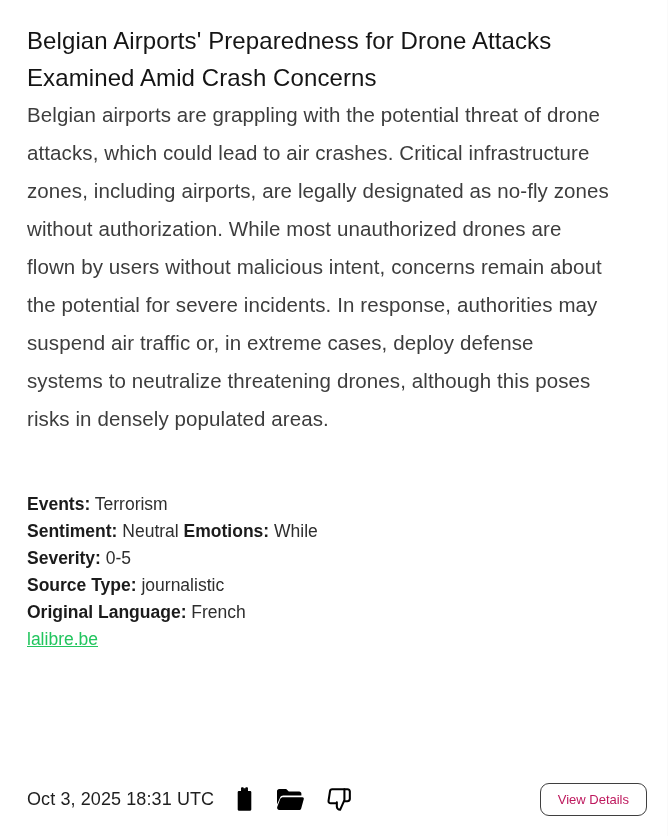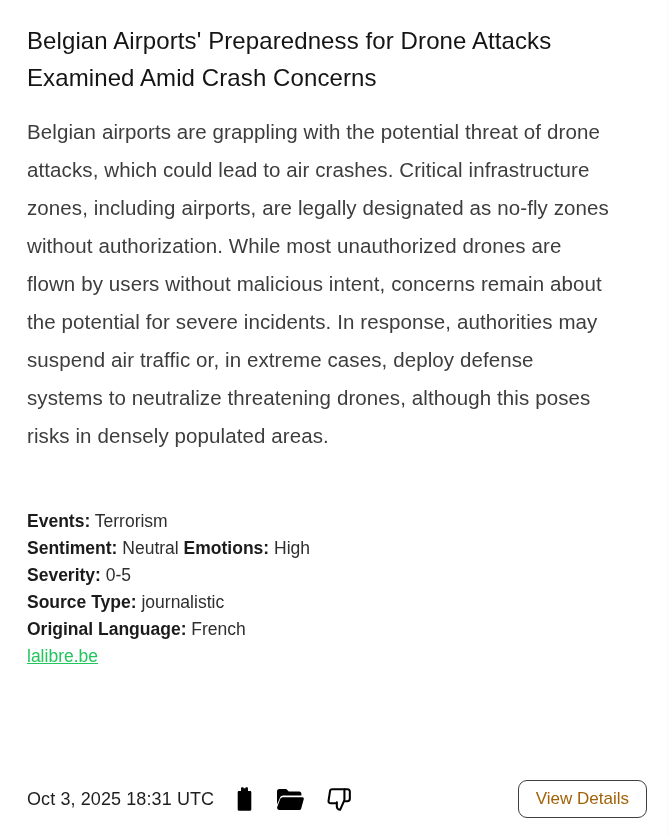--- a/index.html
+++ b/index.html
@@ -21,21 +21,20 @@
   .title {
     margin: 0;
     max-width: 565px;
     font-size: 24px;
     line-height: 37px;
     font-weight: 500;
     letter-spacing: 0.1px;
     color: #141414;
   }
   .summary {
-    margin-top: 17px;
     max-width: 588px;
     font-size: 20.5px;
     line-height: 38px;
     font-weight: 400;
     letter-spacing: 0.1px;
     color: #3d3d3d;
   }
   .meta {
     margin-top: 53px;
     font-size: 17.5px;
@@ -82,22 +81,22 @@
   .icon-btn.clipboard { margin-left: 20px; }
   .icon-btn.folder    { margin-left: 21px; }
   .icon-btn.thumbs    { margin-left: 21px; }
   .view-details-btn {
     margin-left: auto;
     background: #ffffff;
     border: 1.5px solid #3f3f3f;
     border-radius: 9px;
     padding: 8px 17px;
     font-family: "Liberation Sans", sans-serif;
-    font-size: 17px;
-    color: #a16207;
+    font-size: 13px;
+    color: #be185d;
     cursor: pointer;
     white-space: nowrap;
   }
   svg { display: block; }
 </style>
 </head>
 <body>
 
 <div class="card">
 
@@ -109,21 +108,21 @@
 
     <div class="meta-row">
       <span class="meta-label">Events:</span>
       <span class="meta-value">Terrorism</span>
     </div>
 
     <div class="meta-row">
       <span class="meta-label">Sentiment:</span>
       <span class="meta-value">Neutral</span>
       <span class="meta-label">Emotions:</span>
-      <span class="meta-value">High</span>
+      <span class="meta-value">While</span>
     </div>
 
 
     <div class="meta-row">
       <span class="meta-label">Severity:</span>
       <span class="meta-value">0-5</span>
     </div>
 
     <div class="meta-row">
       <span class="meta-label">Source Type:</span>

